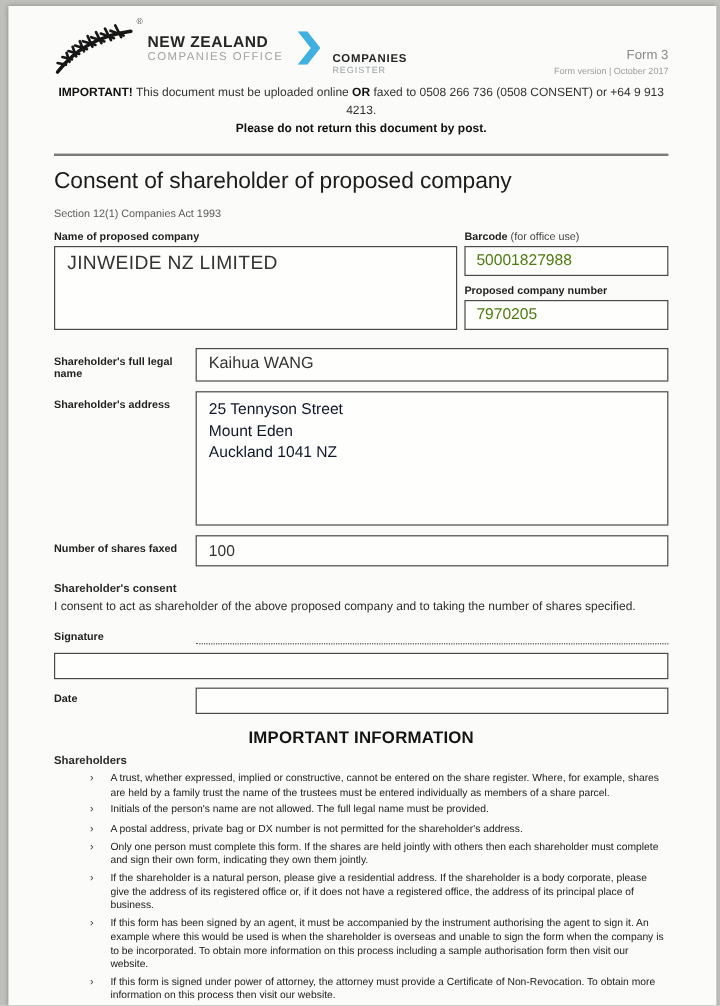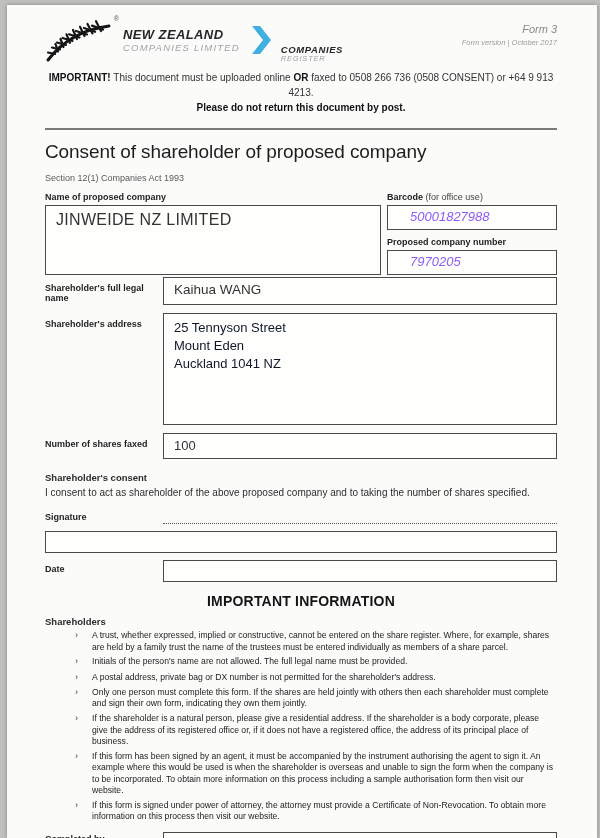--- a/index.html
+++ b/index.html
@@ -13,21 +13,21 @@
   .photo { position: relative; width: 600px; height: 838px; background: #bfbfbc; overflow: hidden; }
   .page {
     position: absolute; left: 7px; top: 5px; right: 3px; bottom: 0;
     background: #fbfbfa;
     box-shadow: 0 0 4px rgba(0,0,0,.3);
     padding: 10px 40px 0 38px;
     overflow: hidden;
   }
 
   
-  .hdr { display: flex; justify-content: space-between; align-items: flex-start; font-style: italic; }
+  .hdr { display: flex; justify-content: space-between; align-items: flex-end; }
   .logo-group { display: flex; align-items: center; gap: 8px; padding-top: 2px; }
   .fern-wrap { position: relative; width: 70px; height: 46px; }
   .reg-mark { position: absolute; top: -2px; right: -4px; font-size: 7px; color: #555; }
   .brand { line-height: 1.05; }
   .brand-top { font-size: 13px; font-weight: bold; color: #262626; letter-spacing: .4px; }
   .brand-sub { font-size: 9.5px; color: #a0a4a6; letter-spacing: 1.2px; margin-top: 2px; }
   .chevron { margin: 0 2px 0 4px; }
   .register { line-height: 1.1; margin-top: 28px; }
   .register-top { font-size: 9.5px; font-weight: bold; color: #262626; letter-spacing: .6px; }
   .register-sub { font-size: 7.5px; color: #9aa0a3; letter-spacing: .8px; }
@@ -48,21 +48,21 @@
   
   .field-label { font-size: 9px; font-weight: bold; color: #1f1f1f; }
   .label-note { font-weight: normal; color: #444; }
   .box { border: 1.2px solid #4a4a4a; background: #fefefd; }
   .pre { white-space: pre-wrap; }
 
   .company-grid { display: flex; gap: 6px; margin-top: 9px; }
   .cg-left { flex: 1; }
   .cg-right { width: 170px; flex: none; }
   .name-box { height: 70px; margin-top: 3px; padding: 5px 10px; font-size: 16px; color: #333; letter-spacing: .3px; }
-  .small-box { height: 25px; margin-top: 3px; padding: 3px 22px; font-size: 13px; color: #8b5cf6; font-style: italic; }
+  .small-box { height: 25px; margin-top: 3px; padding: 3px 9px; font-size: 13px; color: #4d7c0f; }
   .cg-right .second-label { margin-top: 7px; }
 
   .frow { display: flex; margin-top: 8px; }
   .frow .lbl { width: 118px; flex: none; padding-top: 6px; padding-right: 6px; }
   .frow .val { flex: 1; }
   .one-line { height: 28px; padding: 4px 10px; font-size: 13.5px; color: #333; }
   .addr-box { height: 112px; padding: 5px 10px; font-size: 13px; line-height: 1.4; color: #0f172a; }
   .shares-box { height: 26px; padding: 4px 10px; font-size: 13px; color: #333; }
 
   
@@ -118,21 +118,21 @@
                 <path d="M39.5 19 l-4.5 -9.2"></path>
                 <path d="M47.5 16.4 l-5 -9.5"></path>
                 <path d="M56 14 l-5 -9.8"></path>
               </g>
             </g>
           </svg>
           <span class="reg-mark">®</span>
         </div>
         <div class="brand">
           <div class="brand-top">NEW ZEALAND</div>
-          <div class="brand-sub">COMPANIES LIMITED</div>
+          <div class="brand-sub">COMPANIES OFFICE</div>
         </div>
         <svg class="chevron" width="19" height="28" viewBox="0 0 19 28">
           <path d="M0 0 L8 0 L19 14 L8 28 L0 28 L11 14 Z" fill="#3fb0df"></path>
         </svg>
         <div class="register">
           <div class="register-top">COMPANIES</div>
           <div class="register-sub">REGISTER</div>
         </div>
       </div>
       <div class="form-meta">
@@ -163,21 +163,21 @@
         <div class="box small-box">
           <span>50001827988</span>
         </div>
         <div class="field-label second-label">Proposed company number</div>
         <div class="box small-box">
           <span>7970205</span>
         </div>
       </div>
     </div>
 
-    <div class="frow" style="margin-top:2px">
+    <div class="frow" style="margin-top:15px">
       <div class="lbl field-label">Shareholder's full legal name</div>
       <div class="val box one-line">
         <span>Kaihua WANG</span>
       </div>
     </div>
 
     <div class="frow">
       <div class="lbl field-label">Shareholder's address</div>
       <div class="val box addr-box pre">25 Tennyson Street
 Mount Eden

